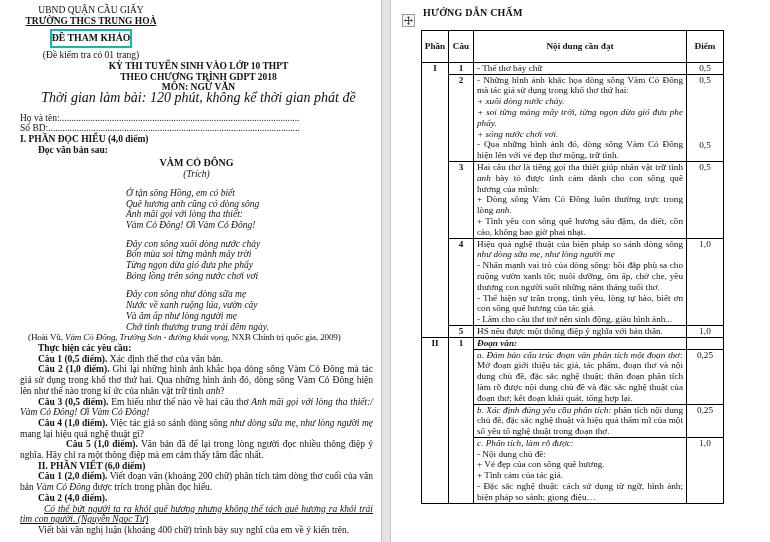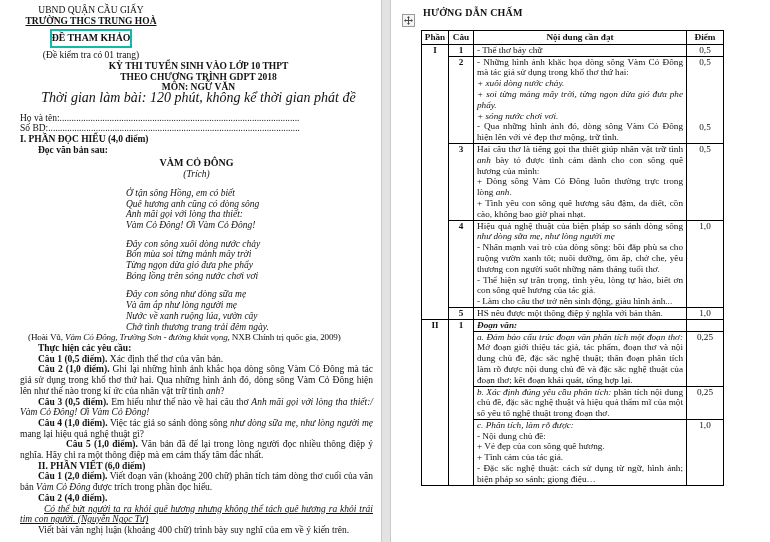--- a/index.html
+++ b/index.html
@@ -36,21 +36,21 @@
   .het{margin-top:12px;letter-spacing:0.5px;}
 
   
   .hdc-title{position:absolute;left:32px;top:7px;font-weight:bold;font-size:10px;letter-spacing:0.2px;}
   .move-handle{position:absolute;left:11px;top:14px;width:13px;height:13px;border:1px solid #9a9a9a;
                background:#f4f4f4;display:flex;align-items:center;justify-content:center;box-sizing:border-box;}
   .move-handle svg{display:block;}
   #answer-table{position:absolute;left:30px;top:30px;border-collapse:collapse;
                 width:302px;font-size:9.2px;line-height:10.8px;table-layout:fixed;}
   #answer-table th,#answer-table td{border:1px solid #000;padding:0 3px;vertical-align:top;}
-  #answer-table th{font-weight:bold;text-align:center;padding:1px 2px;}
+  #answer-table th{font-weight:bold;text-align:center;padding:10px 2px;}
   .c-part,.c-cau{text-align:center;font-weight:bold;}
   .c-score{text-align:center;}
   .c-content .para{text-align:justify;}
 </style>
 </head>
 <body>
 
 <div class="screen">
 
   <div class="page-left">
@@ -80,22 +80,22 @@
           <div class="blk center"><span style="font-style: italic;">(Trích)</span></div>
           <div class="blk poem stanza"><span>Ở tận sông Hồng, em có biết</span></div>
           <div class="blk poem"><span>Quê hương anh cũng có dòng sông</span></div>
           <div class="blk poem"><span>Anh mãi gọi với lòng tha thiết:</span></div>
           <div class="blk poem"><span>Vàm Cỏ Đông! Ơi Vàm Cỏ Đông!</span></div>
           <div class="blk poem stanza"><span>Đây con sông xuôi dòng nước chảy</span></div>
           <div class="blk poem"><span>Bốn mùa soi từng mảnh mây trời</span></div>
           <div class="blk poem"><span>Từng ngọn dừa gió đưa phe phẩy</span></div>
           <div class="blk poem"><span>Bóng lồng trên sóng nước chơi vơi</span></div>
           <div class="blk poem stanza"><span>Đây con sông như dòng sữa mẹ</span></div>
+          <div class="blk poem"><span>Nước về xanh ruộng lúa, vườn cây</span></div>
           <div class="blk poem"><span>Và ăm ắp như lòng người mẹ</span></div>
-          <div class="blk poem"><span>Nước về xanh ruộng lúa, vườn cây</span></div>
           <div class="blk poem"><span>Chở tình thương trang trải đêm ngày.</span></div>
           <div class="blk src"><span>(Hoài Vũ, </span><span style="font-style: italic;">Vàm Cỏ Đông, Trường Sơn - đường khát vọng,</span><span> NXB Chính trị quốc gia, 2009)</span></div>
           <div class="blk ind"><span style="font-weight: bold;">Thực hiện các yêu cầu:</span></div>
           <div class="blk ind"><span style="font-weight: bold;">Câu 1 (0,5 điểm).</span><span> Xác định thể thơ của văn bản.</span></div>
           <div class="blk ind"><span style="font-weight: bold;">Câu 2 (1,0 điểm).</span><span> Ghi lại những hình ảnh khắc họa dòng sông Vàm Cỏ Đông mà tác giả sử dụng trong khổ thơ thứ hai. Qua những hình ảnh đó, dòng sông Vàm Cỏ Đông hiện lên như thế nào trong kí ức của nhân vật trữ tình </span><span style="font-style: italic;">anh</span><span>?</span></div>
           <div class="blk ind"><span style="font-weight: bold;">Câu 3 (0,5 điểm).</span><span> Em hiểu như thế nào về hai câu thơ </span><span style="font-style: italic;">Anh mãi gọi với lòng tha thiết:/ Vàm Cỏ Đông! Ơi Vàm Cỏ Đông!</span></div>
           <div class="blk ind"><span style="font-weight: bold;">Câu 4 (1,0 điểm).</span><span> Việc tác giả so sánh dòng sông </span><span style="font-style: italic;">như dòng sữa mẹ, như lòng người mẹ</span><span> mang lại hiệu quả nghệ thuật gì?</span></div>
           <div class="blk ind"><span style="font-weight: bold; margin-left: 28px;">Câu 5 (1,0 điểm).</span><span> Văn bản đã để lại trong lòng người đọc nhiều thông điệp ý nghĩa. Hãy chỉ ra một thông điệp mà em cảm thấy tâm đắc nhất.</span></div>
           <div class="blk ind"><span style="font-weight: bold;">II. PHẦN VIẾT (6,0 điểm)</span></div>
           <div class="blk ind"><span style="font-weight: bold;">Câu 1 (2,0 điểm).</span><span> Viết đoạn văn (khoảng 200 chữ) phân tích tám dòng thơ cuối của văn bản </span><span style="font-style: italic;">Vàm Cỏ Đông</span><span> được trích trong phần đọc hiểu.</span></div>

